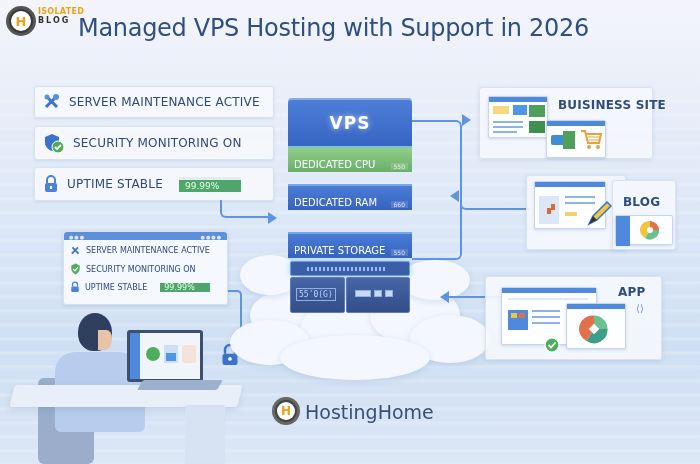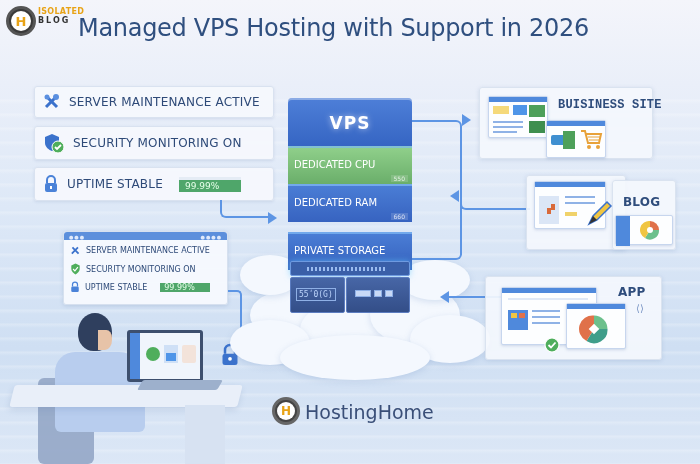--- a/index.html
+++ b/index.html
@@ -68,21 +68,21 @@
 
   
   .vps-top {
     left: 288px; top: 98px; width: 124px; height: 50px;
     background: linear-gradient(180deg, #4e7fd8 0%, #3564c2 100%);
     border-radius: 4px 4px 0 0; display: flex; align-items: center; justify-content: center;
     box-shadow: inset 0 2px 0 rgba(255,255,255,0.35);
   }
   .vps-top .txt { color: #ffffff; font-size: 17px; font-weight: bold; letter-spacing: 1px; text-shadow: 0 0 6px rgba(255,255,255,0.6); }
   .layer {
-    left: 288px; width: 124px; height: 38px; position: absolute;
+    left: 288px; width: 124px; height: 26px; position: absolute;
     border-top: 2px solid rgba(140,200,255,0.7);
     padding-left: 28px;
   }
   .layer .name { position: absolute; left: 6px; top: 11px; color: #fff; font-size: 10px; white-space: nowrap; }
   .layer .num { position: absolute; right: 4px; bottom: 2px; font-size: 6px; color: rgba(255,255,255,0.8); background: rgba(255,255,255,0.15); padding: 0 3px; }
   .layer.cpu { top: 146px; background: linear-gradient(180deg, #8fcf8a 0%, #6aae6a 100%); }
   .layer.ram { top: 184px; background: linear-gradient(180deg, #4a7dd5 0%, #3763c0 100%); }
   .layer.storage { top: 232px; background: linear-gradient(180deg, #4a7dd5 0%, #3561bd 100%); }
   .server-rack {
     left: 290px; top: 261px; width: 120px; height: 15px;
@@ -263,21 +263,21 @@
 </div>
 
 <div class="conn" style="left:412px;top:120px;width:50px;height:140px;border-right-width:2px;border-top-width:2px;border-bottom-width:2px;border-radius:0 6px 6px 0;"></div>
 <div class="abs" style="left:462px;top:114px;width:0;height:0;border-left:9px solid #5d95e4;border-top:6px solid transparent;border-bottom:6px solid transparent;"></div>
 <div class="conn" style="left:460px;top:196px;width:70px;height:14px;border-left-width:2px;border-bottom-width:2px;border-bottom-left-radius:6px;"></div>
 <div class="abs" style="left:450px;top:190px;width:0;height:0;border-right:9px solid #5d95e4;border-top:6px solid transparent;border-bottom:6px solid transparent;"></div>
 <div class="abs" style="left:446px;top:296px;width:60px;height:2px;background:#5d95e4;"></div>
 <div class="abs" style="left:440px;top:291px;width:0;height:0;border-right:9px solid #5d95e4;border-top:6px solid transparent;border-bottom:6px solid transparent;"></div>
 <div class="abs" style="left:505px;top:291px;width:0;height:0;border-left:9px solid #5d95e4;border-top:6px solid transparent;border-bottom:6px solid transparent;"></div>
 
-<div class="rcard" style="left:479px;top:87px;width:174px;height:72px;font-family:Liberation Mono, monospace;">
+<div class="rcard" style="left:479px;top:87px;width:174px;height:72px;">
   <div class="win" style="left:8px;top:8px;width:60px;height:42px;">
     <div class="wbar"></div>
     <div class="abs" style="left:4px;top:9px;width:16px;height:8px;background:#f5d97a;"></div>
     <div class="abs" style="left:24px;top:8px;width:14px;height:10px;background:#4f95e8;"></div>
     <div class="abs" style="left:40px;top:8px;width:16px;height:12px;background:#4ea05a;"></div>
     <div class="abs" style="left:40px;top:24px;width:16px;height:12px;background:#3f8f4f;"></div>
     <div class="line" style="left:4px;top:24px;width:30px;"></div>
     <div class="line" style="left:4px;top:29px;width:30px;"></div>
     <div class="line" style="left:4px;top:34px;width:24px;"></div>
   </div>

